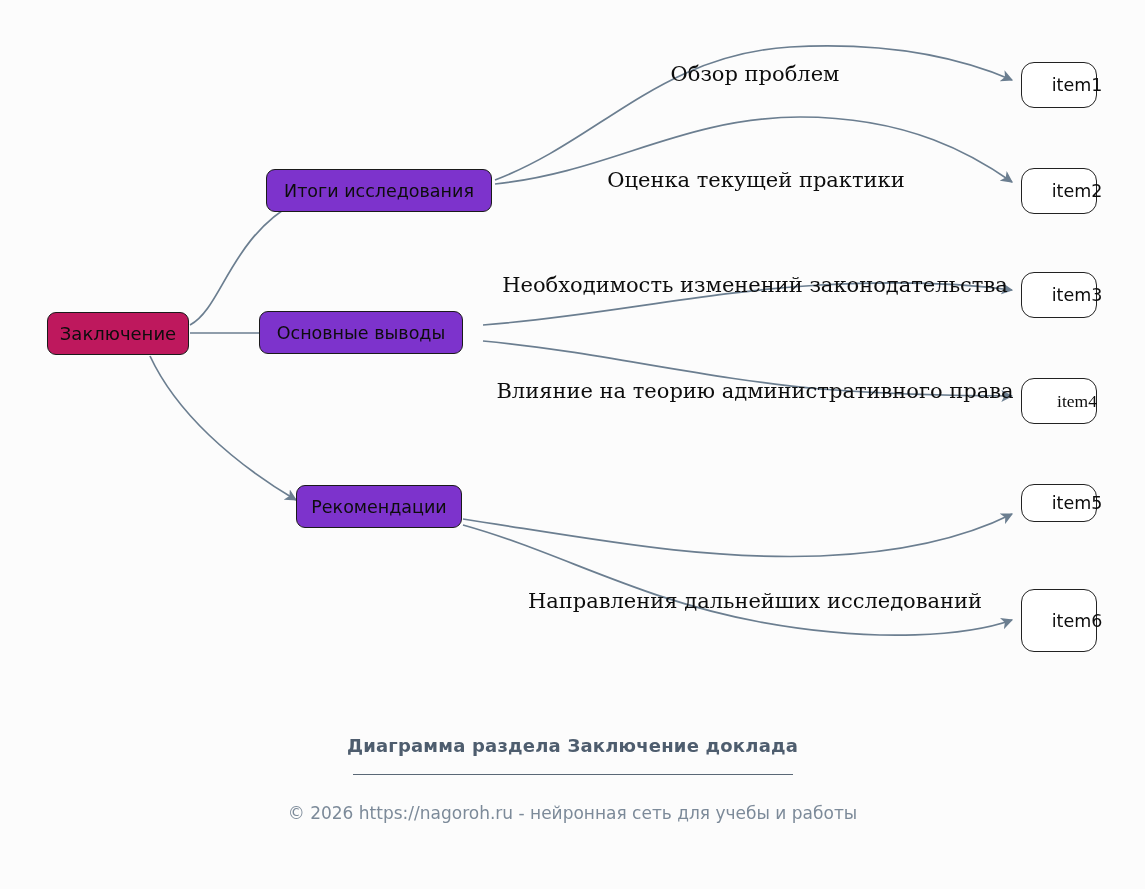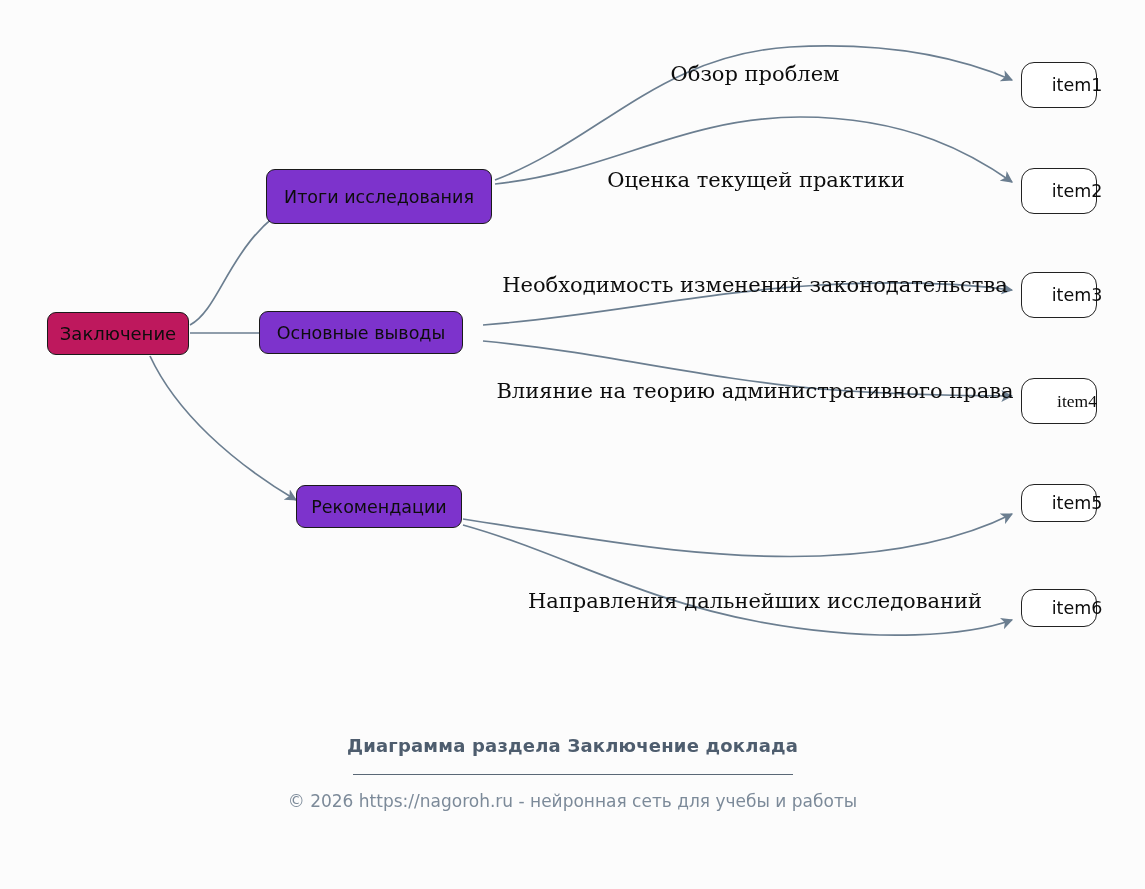--- a/index.html
+++ b/index.html
@@ -81,21 +81,21 @@
   .footer-rule {
     width: 440px;
     height: 1px;
     background: #5a6876;
     margin: 18px auto 0 auto;
   }
   .footer-copy {
     font-family: "DejaVu Sans", sans-serif;
     font-size: 17px;
     color: #7c8a99;
-    margin-top: 16px;
+    margin-top: 28px;
   }
 </style>
 </head>
 <body>
 
 <div id="canvas">
 
   <svg id="edges" viewBox="0 0 1145 889" xmlns="http://www.w3.org/2000/svg">
     <defs>
       <marker id="arrow" viewBox="0 0 10 10" refX="9" refY="5" markerWidth="7" markerHeight="7" orient="auto-start-reverse">
@@ -115,21 +115,21 @@
 
       <path d="M 463 519 C 600 540, 700 560, 820 556 C 920 552, 980 530, 1012 514"></path>
       <path d="M 463 525 C 560 552, 640 600, 760 622 C 880 644, 970 635, 1012 620"></path>
     </g>
   </svg>
 
   <div class="node node-root" style="left:47px; top:312px; width:142px; height:43px;">
     <span>Заключение</span>
   </div>
 
-  <div class="node node-branch" style="left:266px; top:169px; width:226px; height:55px;text-align:right;">
+  <div class="node node-branch" style="left:266px; top:169px; width:226px; height:43px;text-align:right;">
     <span>Итоги исследования</span>
   </div>
 
   <div class="node node-branch" style="left:259px; top:311px; width:204px; height:43px;">
     <span>Основные выводы</span>
   </div>
 
   <div class="node node-branch" style="left:296px; top:485px; width:166px; height:43px;">
     <span>Рекомендации</span>
   </div>
@@ -142,21 +142,21 @@
   </div>
   <div class="node node-leaf" style="left:1021px; top:272px; width:76px; height:46px;">
     <span>item3</span>
   </div>
   <div class="node node-leaf" style="left:1021px; top:378px; width:76px; height:46px;font-family:Liberation Serif, serif;">
     <span>item4</span>
   </div>
   <div class="node node-leaf" style="left:1021px; top:484px; width:76px; height:38px;">
     <span>item5</span>
   </div>
-  <div class="node node-leaf" style="left:1021px; top:589px; width:76px; height:38px;">
+  <div class="node node-leaf" style="left:1021px; top:589px; width:76px; height:63px;">
     <span>item6</span>
   </div>
 
   <div class="edge-label" style="left:755px; top:74px;">Обзор проблем</div>
   <div class="edge-label" style="left:756px; top:180px;">Оценка текущей практики</div>
   <div class="edge-label" style="left:755px; top:285px;">Необходимость изменений законодательства</div>
   <div class="edge-label" style="left:755px; top:391px;">Влияние на теорию административного права</div>
   <div class="edge-label" style="left:755px; top:601px;">Направления дальнейших исследований</div>
 
   <div id="footer" style="top:735px;">

